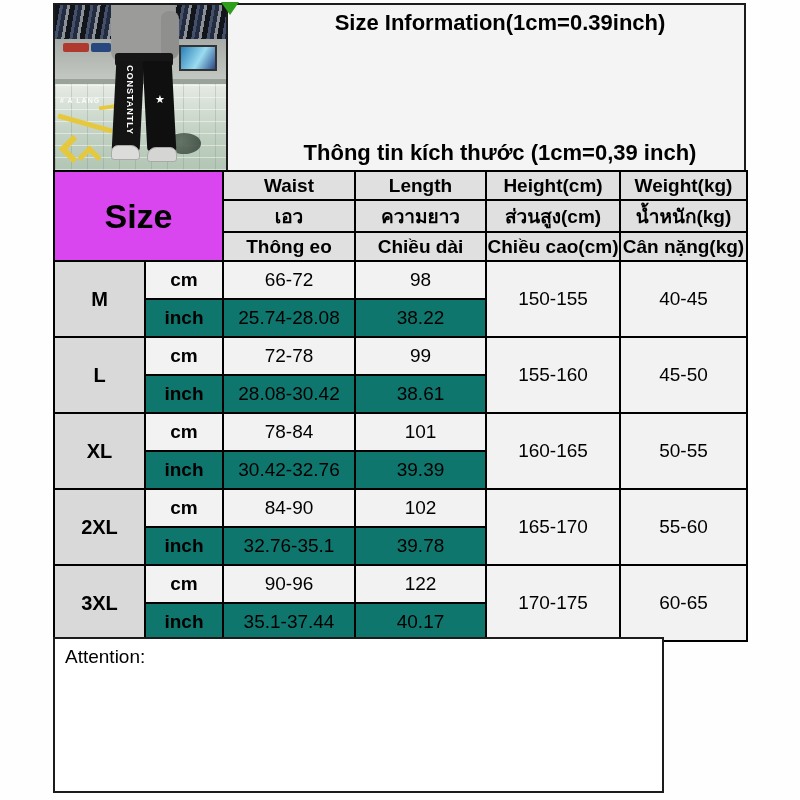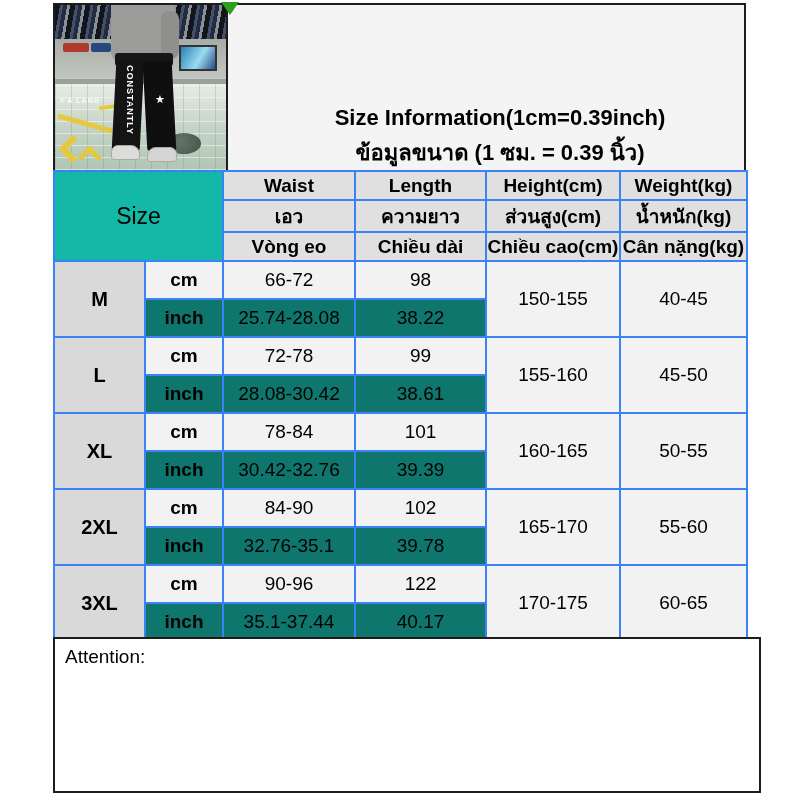--- a/index.html
+++ b/index.html
@@ -4,21 +4,21 @@
 <style>
   html,body{margin:0;padding:0;background:#ffffff;}
   .page{position:relative;width:800px;height:800px;background:#fefefe;
         font-family:"Liberation Sans",sans-serif;color:#000;overflow:hidden;}
 
   
   .photo-cell{position:absolute;left:53px;top:3px;width:175px;height:169px;
               border:2px solid #1c1c1c;box-sizing:border-box;background:#cfd8cf;overflow:hidden;}
   .header-cell{position:absolute;left:226px;top:3px;width:520px;height:169px;
                border:2px solid #1c1c1c;box-sizing:border-box;background:#f4f4f4;
-               display:flex;flex-direction:column;justify-content:flex-end;align-items:center;padding-left:28px;}
+               display:flex;flex-direction:column;justify-content:space-between;align-items:center;padding-left:28px;}
   .header-cell .hline{font-weight:bold;font-size:22px;line-height:35px;text-align:center;white-space:nowrap;}
   .corner-accent{position:absolute;left:221px;top:2px;width:0;height:0;
                  border-left:9px solid transparent;border-right:9px solid transparent;
                  border-top:13px solid #2f9e1d;z-index:5;}
 
   
   .photo-cell *{position:absolute;}
   .ph-ceiling{left:0;top:0;width:171px;height:34px;
       background:repeating-linear-gradient(100deg,#12151a 0 5px,#44506b 5px 8px,#232c3f 8px 12px,#8a8f98 12px 15px);}
   .ph-wall{left:0;top:34px;width:171px;height:44px;background:linear-gradient(#a8aca8,#c6cac4);}
@@ -45,33 +45,33 @@
   .ph-leg-r{left:90px;top:56px;width:29px;height:90px;background:#0f0f0f;transform:skewX(3deg);border-radius:3px;}
   .ph-pants-text{left:70px;top:60px;height:84px;writing-mode:vertical-rl;color:#fff;
       font-size:9px;font-weight:bold;letter-spacing:1px;line-height:10px;}
   .ph-star{left:100px;top:88px;color:#fff;font-size:11px;}
   .ph-shoe1{left:56px;top:140px;width:27px;height:13px;background:#dcdcda;border:1px solid #a9a9a7;border-radius:7px 9px 3px 3px;}
   .ph-shoe2{left:92px;top:142px;width:28px;height:13px;background:#d5d5d3;border:1px solid #a9a9a7;border-radius:9px 7px 3px 3px;}
   .ph-watermark{left:5px;top:92px;color:rgba(255,255,255,.88);font-size:7px;font-weight:bold;letter-spacing:1px;}
 
   
   .size-table{position:absolute;left:53px;top:170px;width:693px;border-collapse:collapse;table-layout:fixed;}
-  .size-table td{border:2px solid #3b82f6;text-align:center;vertical-align:middle;
+  .size-table td{border:2px solid #000000;text-align:center;vertical-align:middle;
                  font-size:19px;padding:0;overflow:hidden;white-space:nowrap;}
   .size-table tr.hr{height:29px;}
   .size-table tr.br{height:38px;}
   td.hdr{background:#e0e0e0;font-weight:bold;}
-  td.size-merged{background:#14b8a6;font-weight:normal;font-size:23px;}
+  td.size-merged{background:#d946ef;font-weight:bold;font-size:34px;}
   td.size-cell{background:#d9d9d9;font-weight:bold;font-size:20px;}
   td.unit{font-weight:bold;margin-top:16px;}
   td.bg-g{background:#f2f2f2;}
   td.bg-w{background:#0f766e;}
 
   
-  .attention-box{position:absolute;left:53px;top:637px;width:708px;height:156px;
+  .attention-box{position:absolute;left:53px;top:637px;width:611px;height:156px;
                  border:2px solid #1c1c1c;box-sizing:border-box;background:#fff;
                  padding:6px 10px;font-size:19px;line-height:24px;}
 </style>
 </head>
 <body>
 
 <div class="page">
 
   <div class="photo-cell">
     <div class="ph-ceiling"></div>
@@ -95,21 +95,21 @@
     <div class="ph-star">★</div>
     <div class="ph-shoe1"></div>
     <div class="ph-shoe2"></div>
     <div class="ph-watermark"># A LANG</div>
   </div>
 
   <div class="corner-accent"></div>
 
   <div class="header-cell">
     <div class="hline">Size Information(1cm=0.39inch)</div>
-    <div class="hline">ข้อมูลขนาด (1 ซม. = 0.39 นิ้ว)</div>
+    <div class="hline">Thông tin kích thước (1cm=0,39 inch)</div>
   </div>
 
   <table class="size-table">
     <colgroup>
       <col style="width:91px">
         <col style="width:78px">
         <col style="width:132px">
       <col style="width:131px">
         <col style="width:134px">
         <col style="width:127px">
@@ -122,21 +122,21 @@
         <td class="hdr">Height(cm)</td>
         <td class="hdr">Weight(kg)</td>
       </tr>
       <tr class="hr">
         <td class="hdr">เอว</td>
         <td class="hdr">ความยาว</td>
         <td class="hdr">ส่วนสูง(cm)</td>
         <td class="hdr">น้ำหนัก(kg)</td>
       </tr>
       <tr class="hr">
-        <td class="hdr">Vòng eo</td>
+        <td class="hdr">Thông eo</td>
         <td class="hdr">Chiều dài</td>
         <td class="hdr">Chiều cao(cm)</td>
         <td class="hdr">Cân nặng(kg)</td>
       </tr>
 
       <tr class="br">
         <td class="size-cell" rowspan="2">M</td>
         <td class="unit bg-g">cm</td>
         <td class="bg-g">66-72</td>
         <td class="bg-g">98</td>

